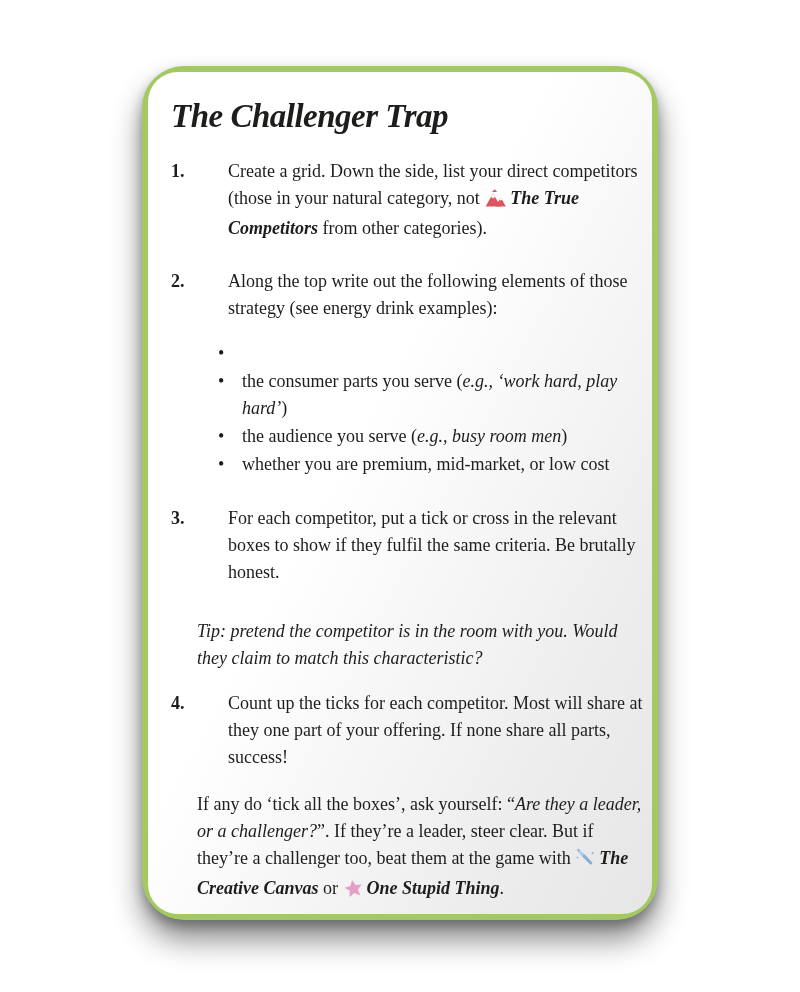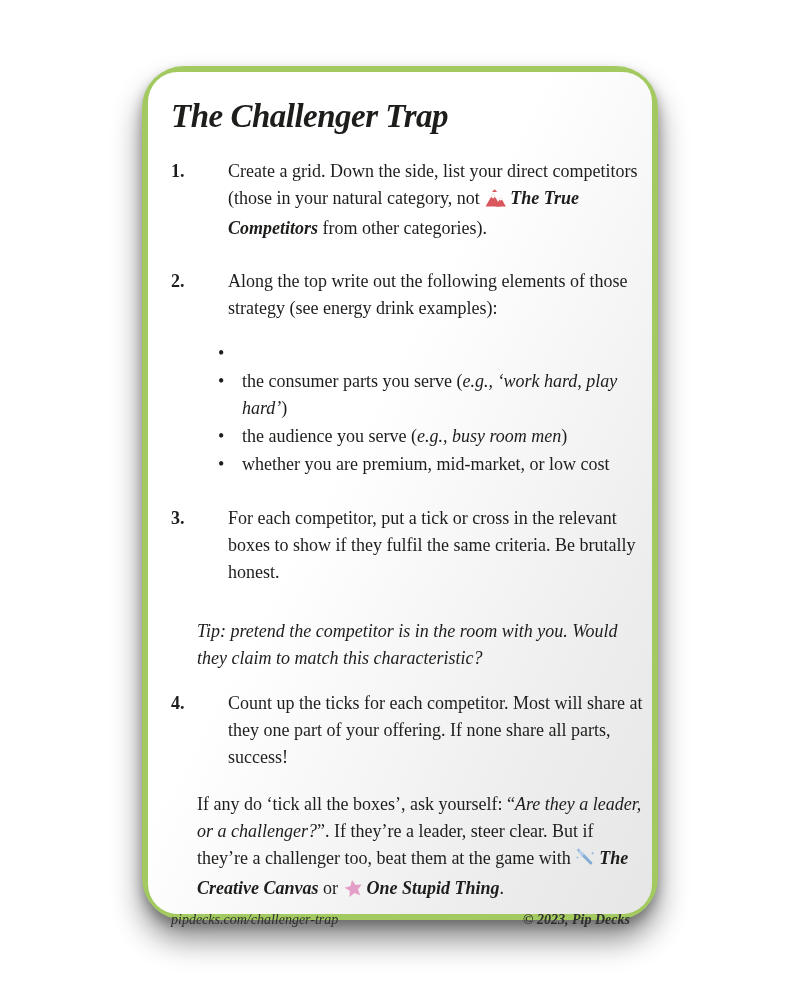--- a/index.html
+++ b/index.html
@@ -104,19 +104,15 @@
     <div class="closing"><span>If any do ‘tick all the boxes’, ask yourself: “</span><span class="it">Are they a leader, or a challenger?</span><span>”. If they’re a leader, steer clear. But if they’re a challenger too, beat them at the game with </span><span class="icon"><svg width="19" height="19" viewBox="0 0 20 20">
             <line x1="6.2" y1="6.2" x2="15.6" y2="15.8" stroke="#85aed6" stroke-width="3.2" stroke-linecap="round"></line>
             <line x1="3.8" y1="3.8" x2="6.6" y2="6.6" stroke="#b7cfe8" stroke-width="3.2" stroke-linecap="round"></line>
             <polygon points="2.5,0 3.1,1.6 4.7,2.2 3.1,2.8 2.5,4.4 1.9,2.8 0.3,2.2 1.9,1.6" fill="#85aed6"></polygon>
             <polygon points="17.4,3.6 17.9,4.9 19.2,5.4 17.9,5.9 17.4,7.2 16.9,5.9 15.6,5.4 16.9,4.9" fill="#85aed6"></polygon>
             <polygon points="1.6,8.6 2,9.6 3,10 2,10.4 1.6,11.4 1.2,10.4 0.2,10 1.2,9.6" fill="#85aed6"></polygon>
           </svg></span><span class="bi">The Creative Canvas</span><span> or </span><span class="icon"><svg width="19" height="18" viewBox="0 0 20 19">
             <polygon transform="rotate(-10 10 9.8)" points="10,0.8 12.8,6.8 19.2,7.5 14.4,11.8 15.7,18.2 10,14.9 4.3,18.2 5.6,11.8 0.8,7.5 7.2,6.8" fill="#e39fc7"></polygon>
           </svg></span><span class="bi">One Stupid Thing</span><span>.</span></div>
 
-    <div class="footer">
-      <span class="url">pipdecks.com/challenger-trap</span>
-      <span class="copy">© 2023, Pip Decks</span>
-    </div>
 
   </div>
 </div>
 
 </body></html>

